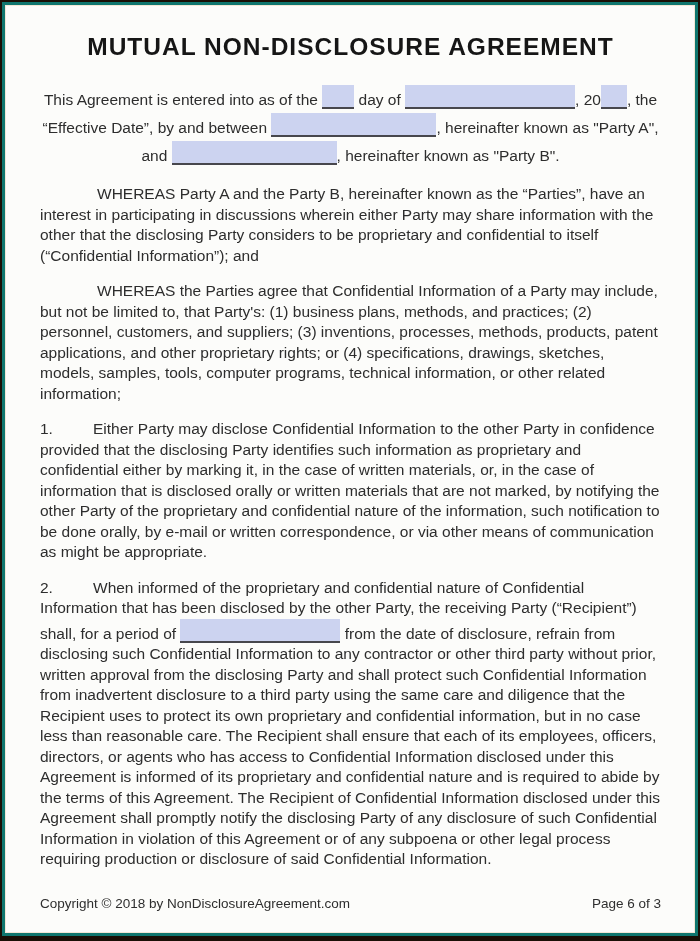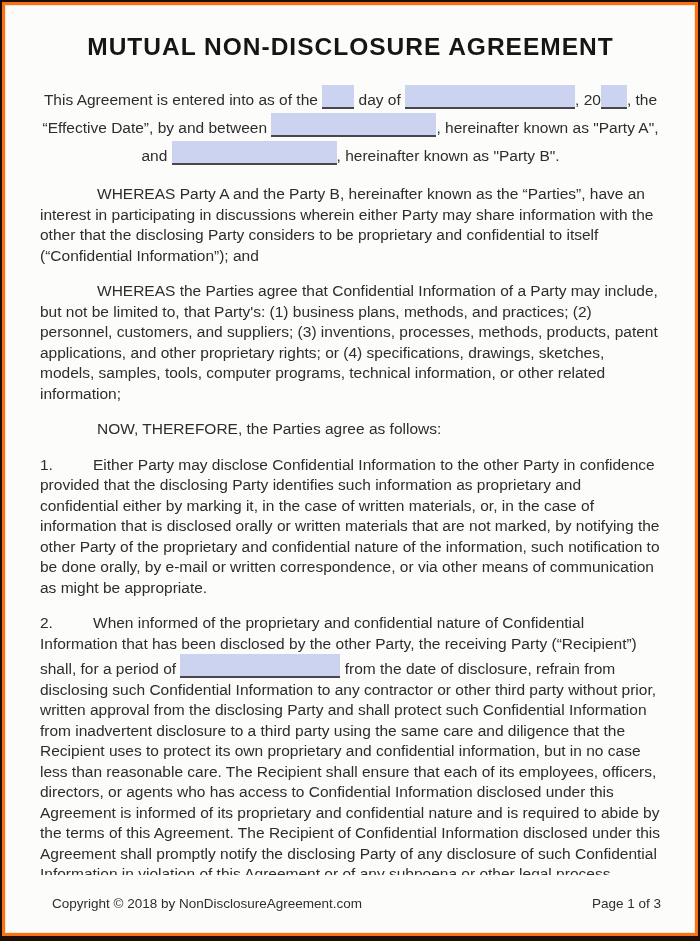--- a/index.html
+++ b/index.html
@@ -5,21 +5,21 @@
   * { margin: 0; padding: 0; box-sizing: border-box; }
   html, body { width: 700px; height: 941px; }
   body {
     position: relative;
     background: #1a0e05; 
     font-family: "Liberation Sans", sans-serif;
   }
   .page {
     position: absolute;
     left: 2px; top: 2px; right: 2px; bottom: 5px;
-    border: 3px solid #f97316;           
+    border: 3px solid #0f766e;           
     box-shadow: inset 0 0 0 1px #f3e7d6; 
     background: #fcfcfa;
     overflow: hidden;
   }
   .content {
     position: absolute;
     top: 0; left: 35px; right: 34px; bottom: 58px;
     overflow: hidden;
     color: #2d2d2d;
     font-size: 15.5px;
@@ -54,42 +54,40 @@
   .w-party  { width: 165px; }
   .w-period { width: 160px; }
   .footer {
     position: absolute;
     left: 35px; right: 34px; bottom: 22px;
     display: flex;
     justify-content: space-between;
     align-items: flex-start;
     font-size: 13.5px;
     color: #2e2e2e;
-    margin-left: 12px;
   }
 </style>
 </head>
 <body>
 
 <div class="page">
   <div class="content">
 
     <div class="title">MUTUAL NON-DISCLOSURE AGREEMENT</div>
 
     <p class="intro"><span>This Agreement is entered into as of the </span><span class="blank w-day"></span><span> day of </span><span class="blank w-month"></span><span>, 20</span><span class="blank w-year"></span><span>, the “Effective Date”, by and between </span><span class="blank w-party"></span><span>, hereinafter known as "Party A", and </span><span class="blank w-party"></span><span>, hereinafter known as "Party B".</span></p>
 
     <p class="body indented">WHEREAS Party A and the Party B, hereinafter known as the “Parties”, have an interest in participating in discussions wherein either Party may share information with the other that the disclosing Party considers to be proprietary and confidential to itself (“Confidential Information”); and</p>
 
     <p class="body indented">WHEREAS the Parties agree that Confidential Information of a Party may include, but not be limited to, that Party's: (1) business plans, methods, and practices; (2) personnel, customers, and suppliers; (3) inventions, processes, methods, products, patent applications, and other proprietary rights; or (4) specifications, drawings, sketches, models, samples, tools, computer programs, technical information, or other related information;</p>
 
-    <p class="body indented">NOW, THEREFORE, the Parties agree as follows:</p>
 
     <p class="body"><span class="num">1.</span><span>Either Party may disclose Confidential Information to the other Party in confidence provided that the disclosing Party identifies such information as proprietary and confidential either by marking it, in the case of written materials, or, in the case of information that is disclosed orally or written materials that are not marked, by notifying the other Party of the proprietary and confidential nature of the information, such notification to be done orally, by e-mail or written correspondence, or via other means of communication as might be appropriate.</span></p>
 
     <p class="body"><span class="num">2.</span><span>When informed of the proprietary and confidential nature of Confidential Information that has been disclosed by the other Party, the receiving Party (“Recipient”) shall, for a period of </span><span class="blank w-period"></span><span> from the date of disclosure, refrain from disclosing such Confidential Information to any contractor or other third party without prior, written approval from the disclosing Party and shall protect such Confidential Information from inadvertent disclosure to a third party using the same care and diligence that the Recipient uses to protect its own proprietary and confidential information, but in no case less than reasonable care. The Recipient shall ensure that each of its employees, officers, directors, or agents who has access to Confidential Information disclosed under this Agreement is informed of its proprietary and confidential nature and is required to abide by the terms of this Agreement. The Recipient of Confidential Information disclosed under this Agreement shall promptly notify the disclosing Party of any disclosure of such Confidential Information in violation of this Agreement or of any subpoena or other legal process requiring production or disclosure of said Confidential Information.</span></p>
 
   </div>
 
   <div class="footer">
     <span>Copyright © 2018 by NonDisclosureAgreement.com</span>
-    <span>Page 1 of 3</span>
+    <span>Page 6 of 3</span>
   </div>
 </div>
 
 </body></html>

